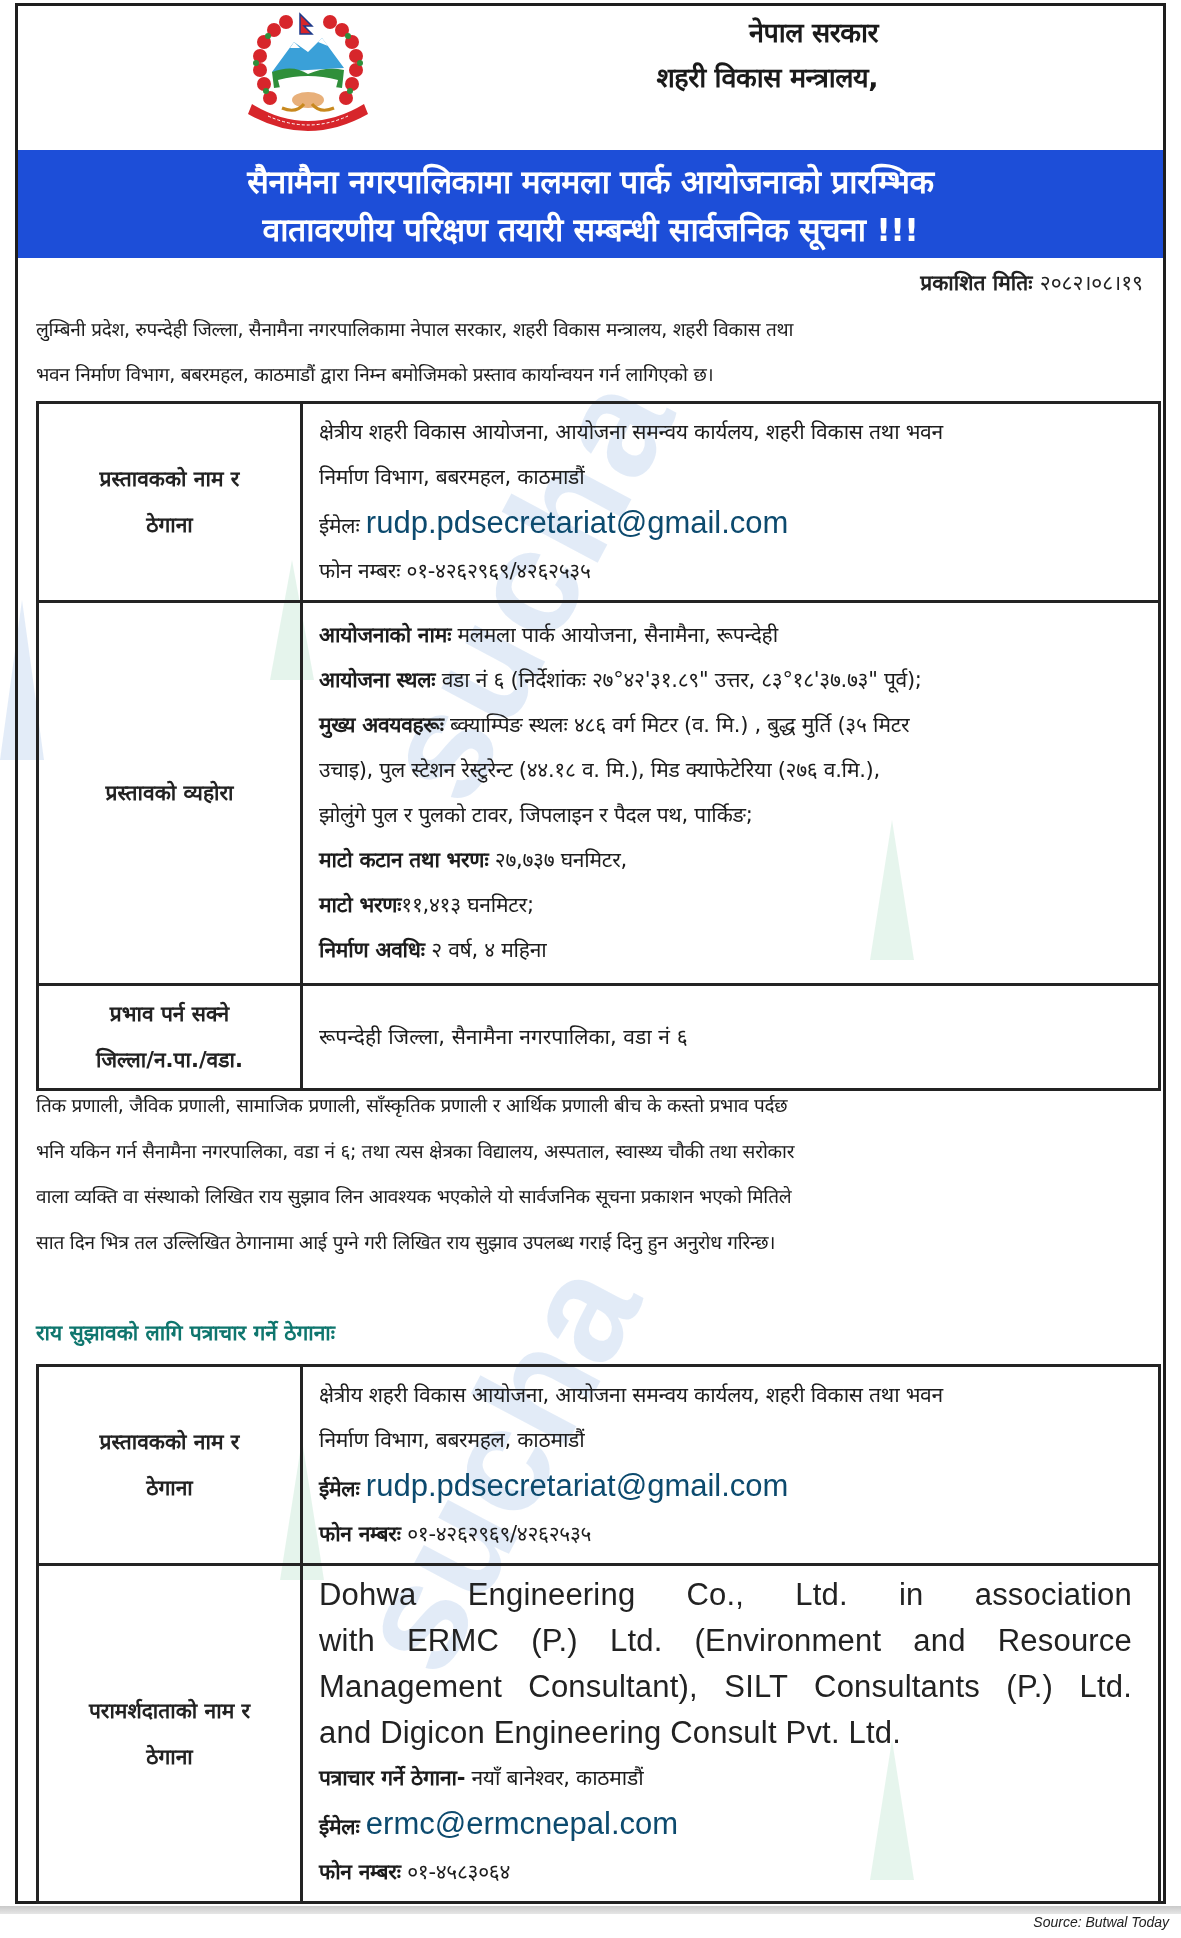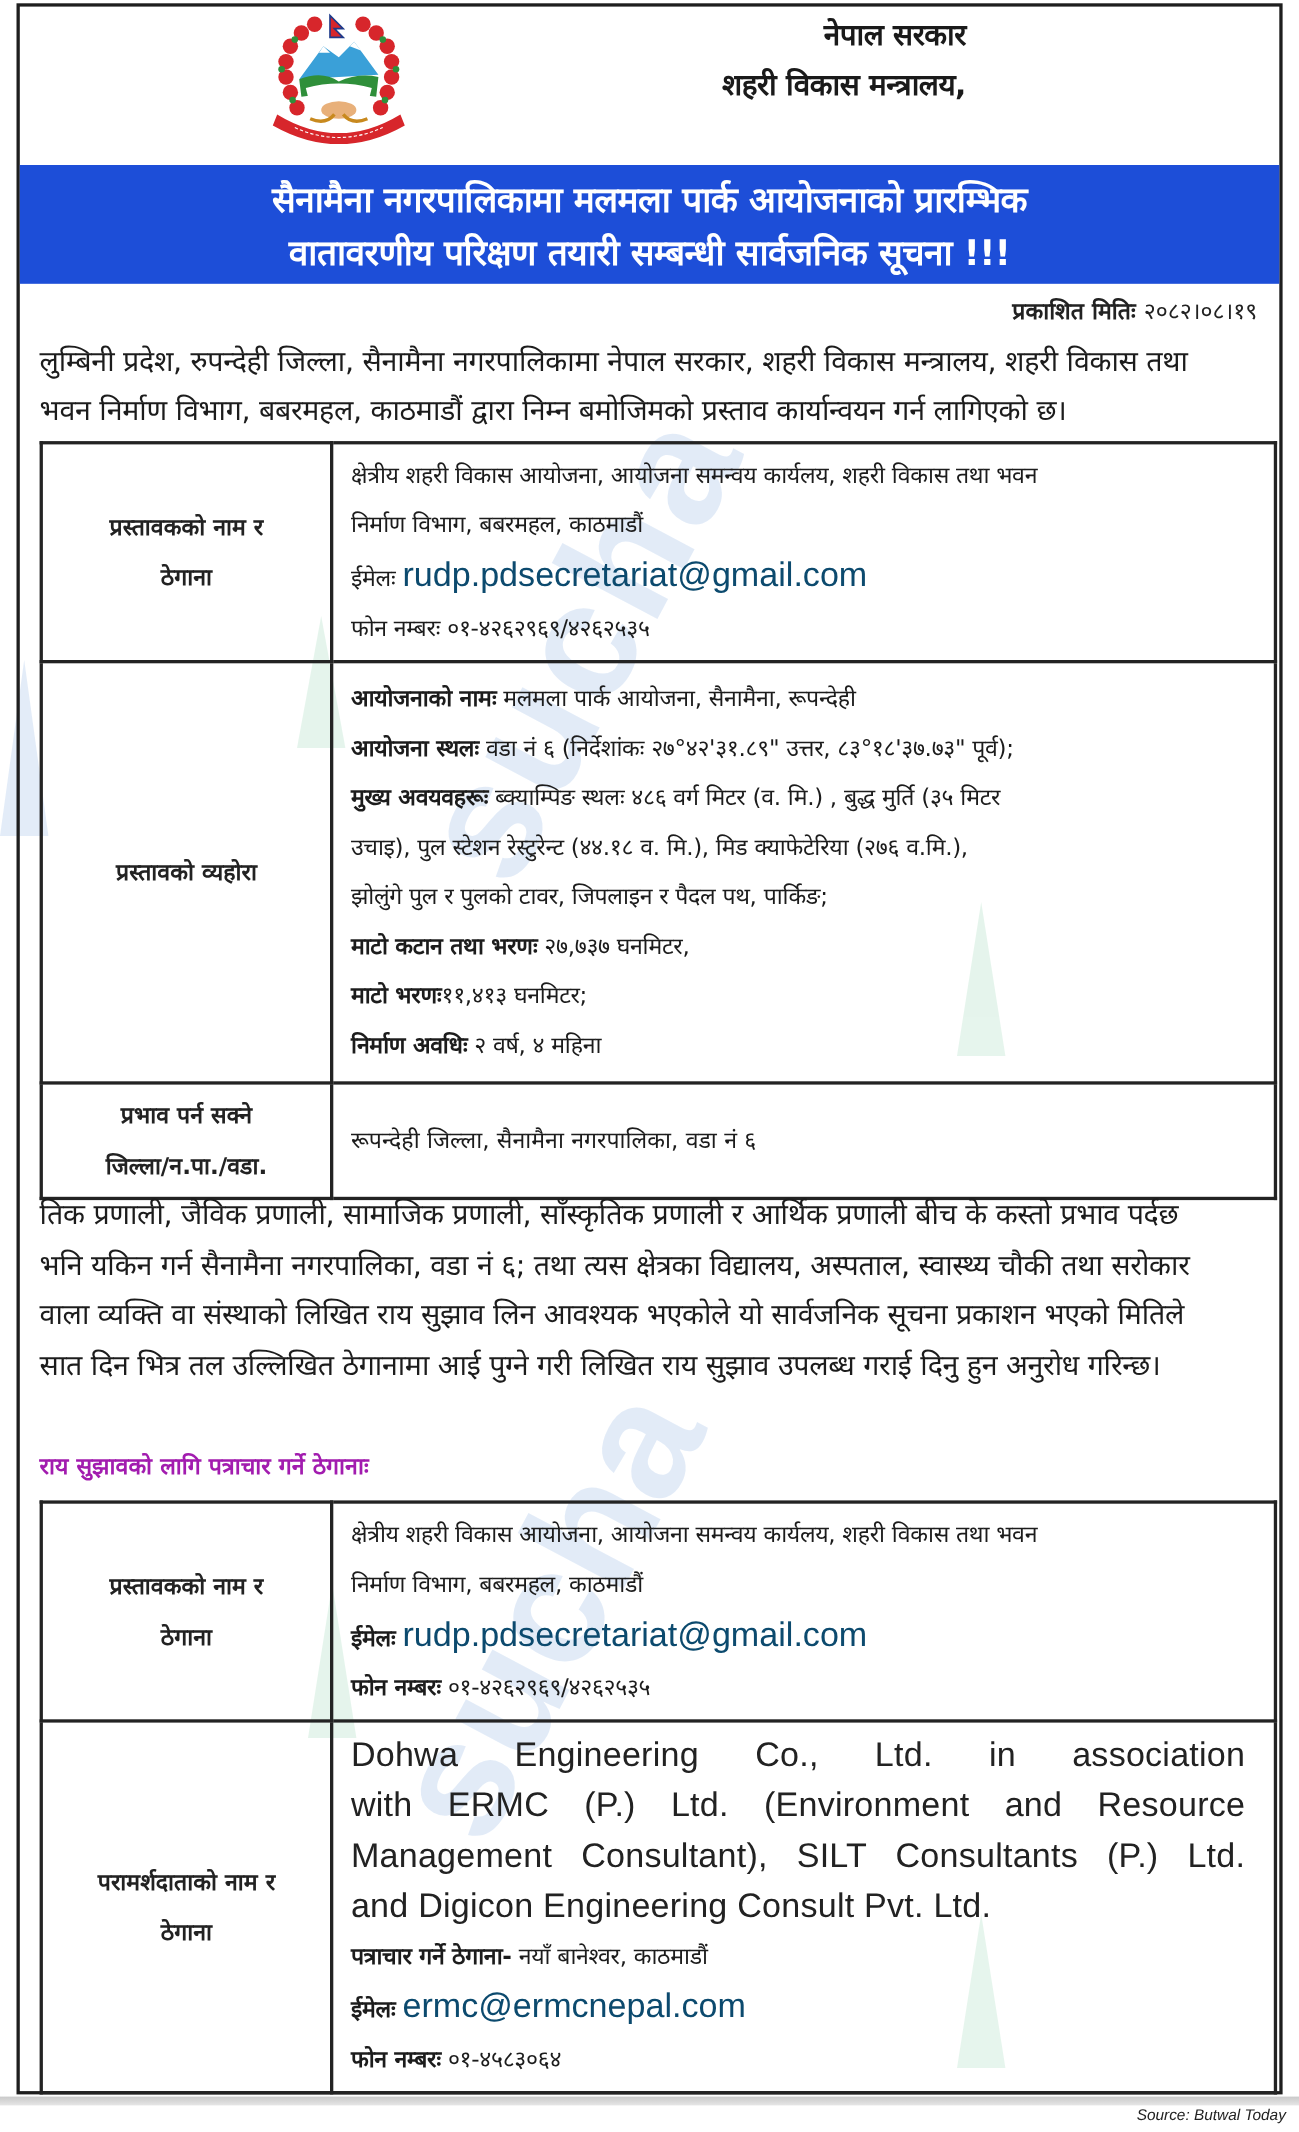--- a/index.html
+++ b/index.html
@@ -18,24 +18,24 @@
   .emblem { position: absolute; left: 220px; top: 2px; width: 140px; height: 136px; }
   .gov-lines { position: absolute; left: 360px; top: 4px; width: 500px; text-align: right; }
   .gov-line { font-family: "DejaVu Sans", sans-serif; font-weight: bold; font-size: 27px; line-height: 45px; color: #1a1a1a; letter-spacing: -0.5px; }
 
   .title-bar { position: absolute; left: 18px; top: 150px; width: 1145px; height: 108px; background: #1d4ed8; color: #fff; text-align: center; padding-top: 8px; }
   .title-line { font-weight: bold; font-size: 32px; line-height: 48px; letter-spacing: -0.5px; }
 
   .pub-date { position: absolute; right: 38px; top: 268px; font-size: 21px; font-weight: bold; color: #222; }
   .pub-date .val { font-weight: normal; }
 
-  .para { position: absolute; left: 36px; width: 1125px; font-size: 26px; line-height: 45px; text-align: justify; text-align-last: left; color: #1c1c1c; letter-spacing: -0.3px; }
+  .para { position: absolute; left: 36px; width: 1125px; font-size: 19px; line-height: 45px; text-align: justify; text-align-last: left; color: #1c1c1c; letter-spacing: -0.3px; }
   .intro { top: 307px; }
   .body-para { top: 1083px; line-height: 45.5px; }
-  .section-head { position: absolute; left: 36px; top: 1318px; font-weight: bold; font-size: 21px; color: #a21caf; }
+  .section-head { position: absolute; left: 36px; top: 1318px; font-weight: bold; font-size: 21px; color: #0f766e; }
 
   table.info { position: absolute; left: 36px; width: 1125px; border-collapse: collapse; }
   table.info td { border: 3px solid #232323; vertical-align: middle; }
   td.lbl { width: 264px; text-align: center; font-weight: bold; font-size: 21px; line-height: 46px; color: #222; }
   td.val { padding: 6px 26px 6px 16px; font-size: 21px; line-height: 45px; color: #1c1c1c; }
   .line { display: block; text-align: justify; text-align-last: left; letter-spacing: -0.3px; }
   .b { font-weight: bold; }
   .email { font-family: "Liberation Sans", sans-serif; font-size: 31px; letter-spacing: 0; color: #0c4a6e; }
   .eng { font-family: "Liberation Sans", sans-serif; font-size: 31px; line-height: 46px; text-align: justify; text-align-last: justify; display: block; color: #222; letter-spacing: 0.2px; }
   .eng.last { text-align-last: left; }

